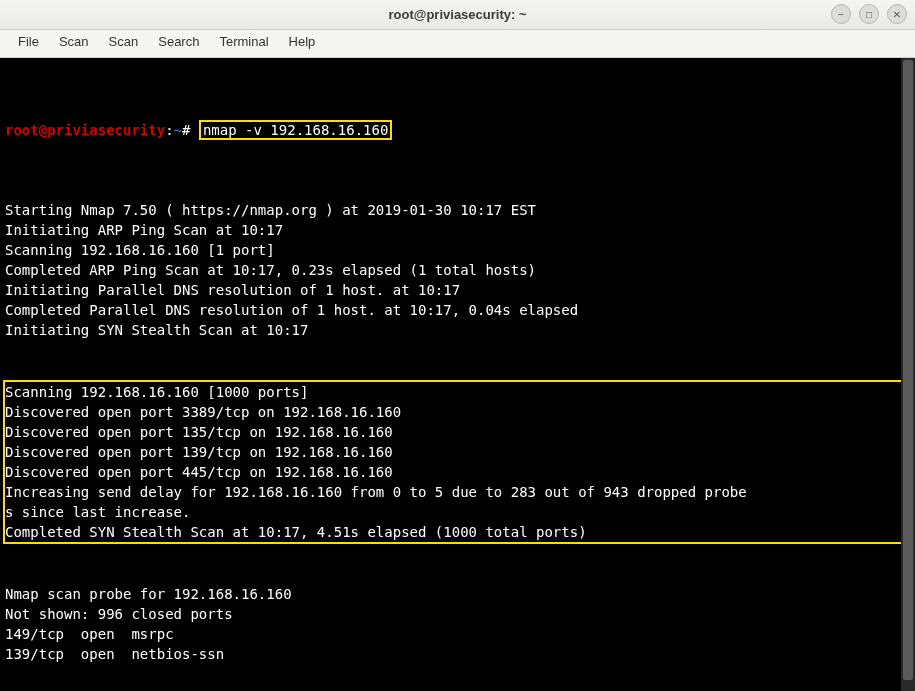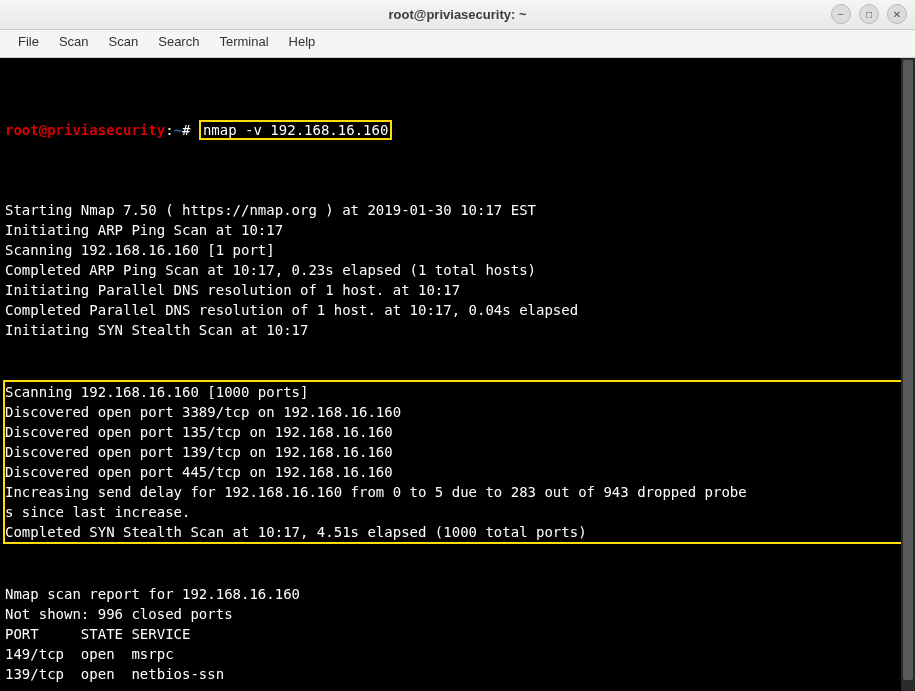--- a/index.html
+++ b/index.html
@@ -47,15 +47,15 @@
   <div class="menu-item">Search</div>
   <div class="menu-item">Terminal</div>
   <div class="menu-item">Help</div>
 </div>
 
 <div class="terminal">
   <div class="scrollbar"><div class="scrollbar-thumb"></div></div>
   <div><span class="prompt-user">root</span><span class="prompt-host">@</span><span class="prompt-host">priviasecurity</span><span class="prompt-colon">:</span><span class="prompt-path">~</span><span class="prompt-hash">#</span> <span class="cmd-highlight">nmap -v 192.168.16.160</span></div>
   <div id="pre-lines"><div class="term-line">&nbsp;</div><div class="term-line">Starting Nmap 7.50 ( https://nmap.org ) at 2019-01-30 10:17 EST</div><div class="term-line">Initiating ARP Ping Scan at 10:17</div><div class="term-line">Scanning 192.168.16.160 [1 port]</div><div class="term-line">Completed ARP Ping Scan at 10:17, 0.23s elapsed (1 total hosts)</div><div class="term-line">Initiating Parallel DNS resolution of 1 host. at 10:17</div><div class="term-line">Completed Parallel DNS resolution of 1 host. at 10:17, 0.04s elapsed</div><div class="term-line">Initiating SYN Stealth Scan at 10:17</div></div>
   <div class="block-highlight" id="hl-lines"><div class="term-line">Scanning 192.168.16.160 [1000 ports]</div><div class="term-line">Discovered open port 3389/tcp on 192.168.16.160</div><div class="term-line">Discovered open port 135/tcp on 192.168.16.160</div><div class="term-line">Discovered open port 139/tcp on 192.168.16.160</div><div class="term-line">Discovered open port 445/tcp on 192.168.16.160</div><div class="term-line">Increasing send delay for 192.168.16.160 from 0 to 5 due to 283 out of 943 dropped probe</div><div class="term-line">s since last increase.</div><div class="term-line">Completed SYN Stealth Scan at 10:17, 4.51s elapsed (1000 total ports)</div></div>
-  <div id="post-lines"><div class="term-line">Nmap scan report for 192.168.16.160</div><div class="term-line">Not shown: 996 closed ports</div><div class="term-line">PORT     STATE SERVICE</div><div class="term-line">149/tcp  open  msrpc</div><div class="term-line">139/tcp  open  netbios-ssn</div></div>
+  <div id="post-lines"><div class="term-line">Nmap scan probe for 192.168.16.160</div><div class="term-line">Not shown: 996 closed ports</div><div class="term-line">149/tcp  open  msrpc</div><div class="term-line">139/tcp  open  netbios-ssn</div></div>
   
 </div>
 
 </body></html>

